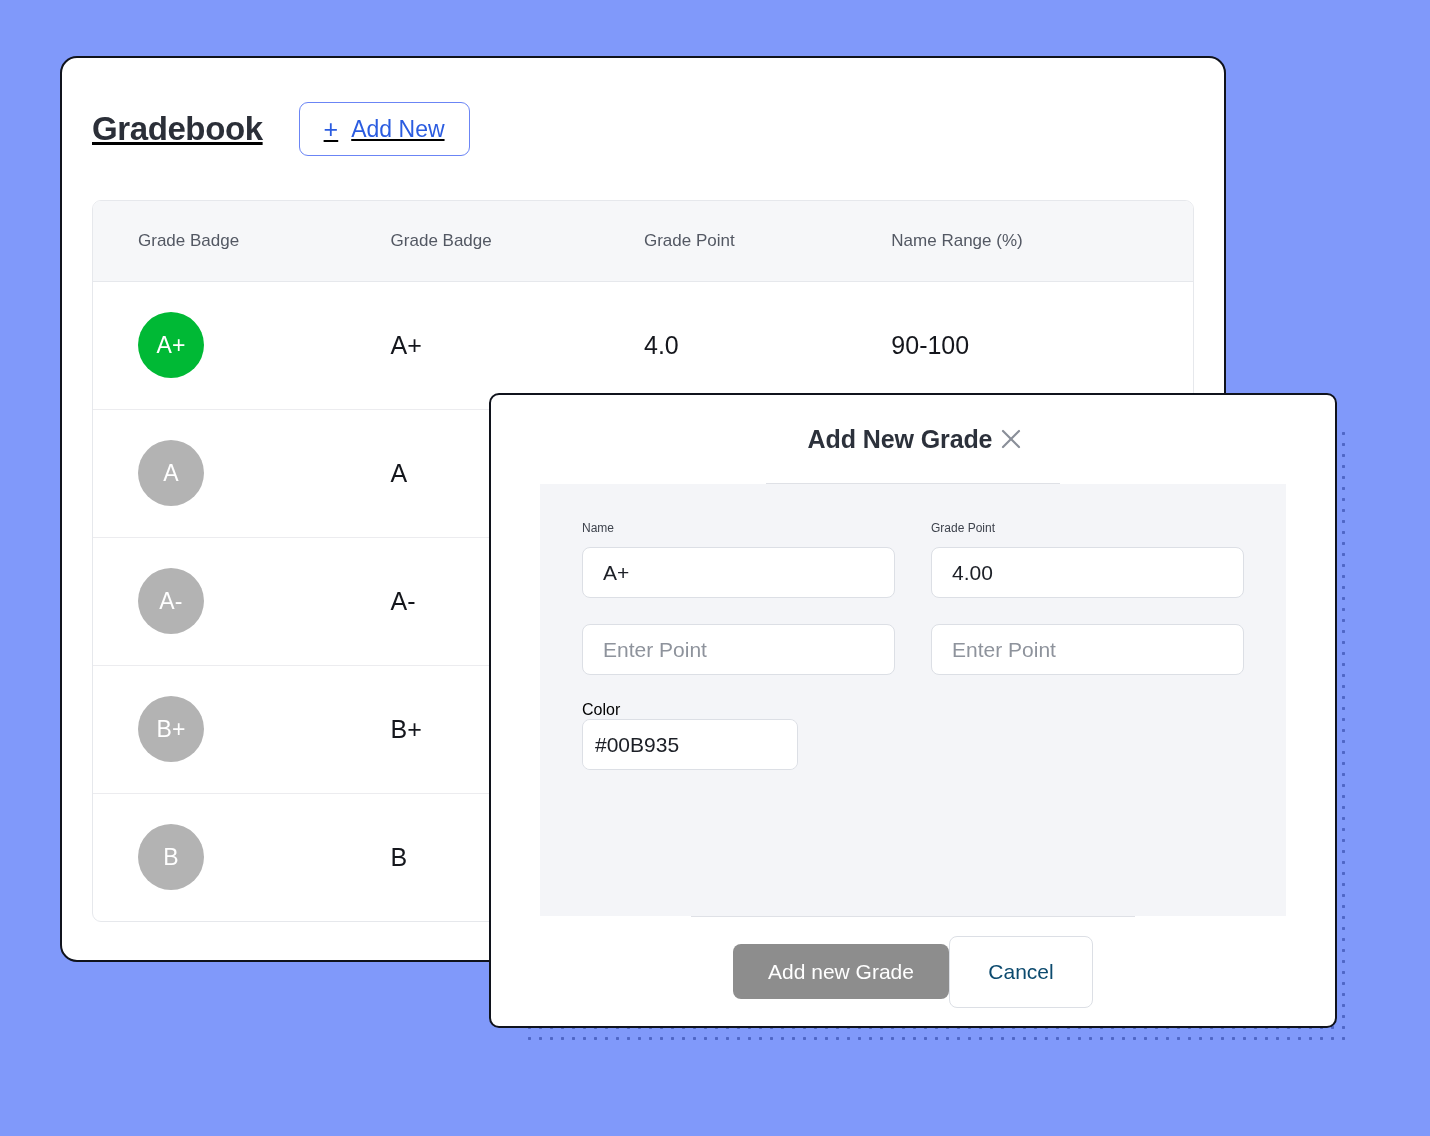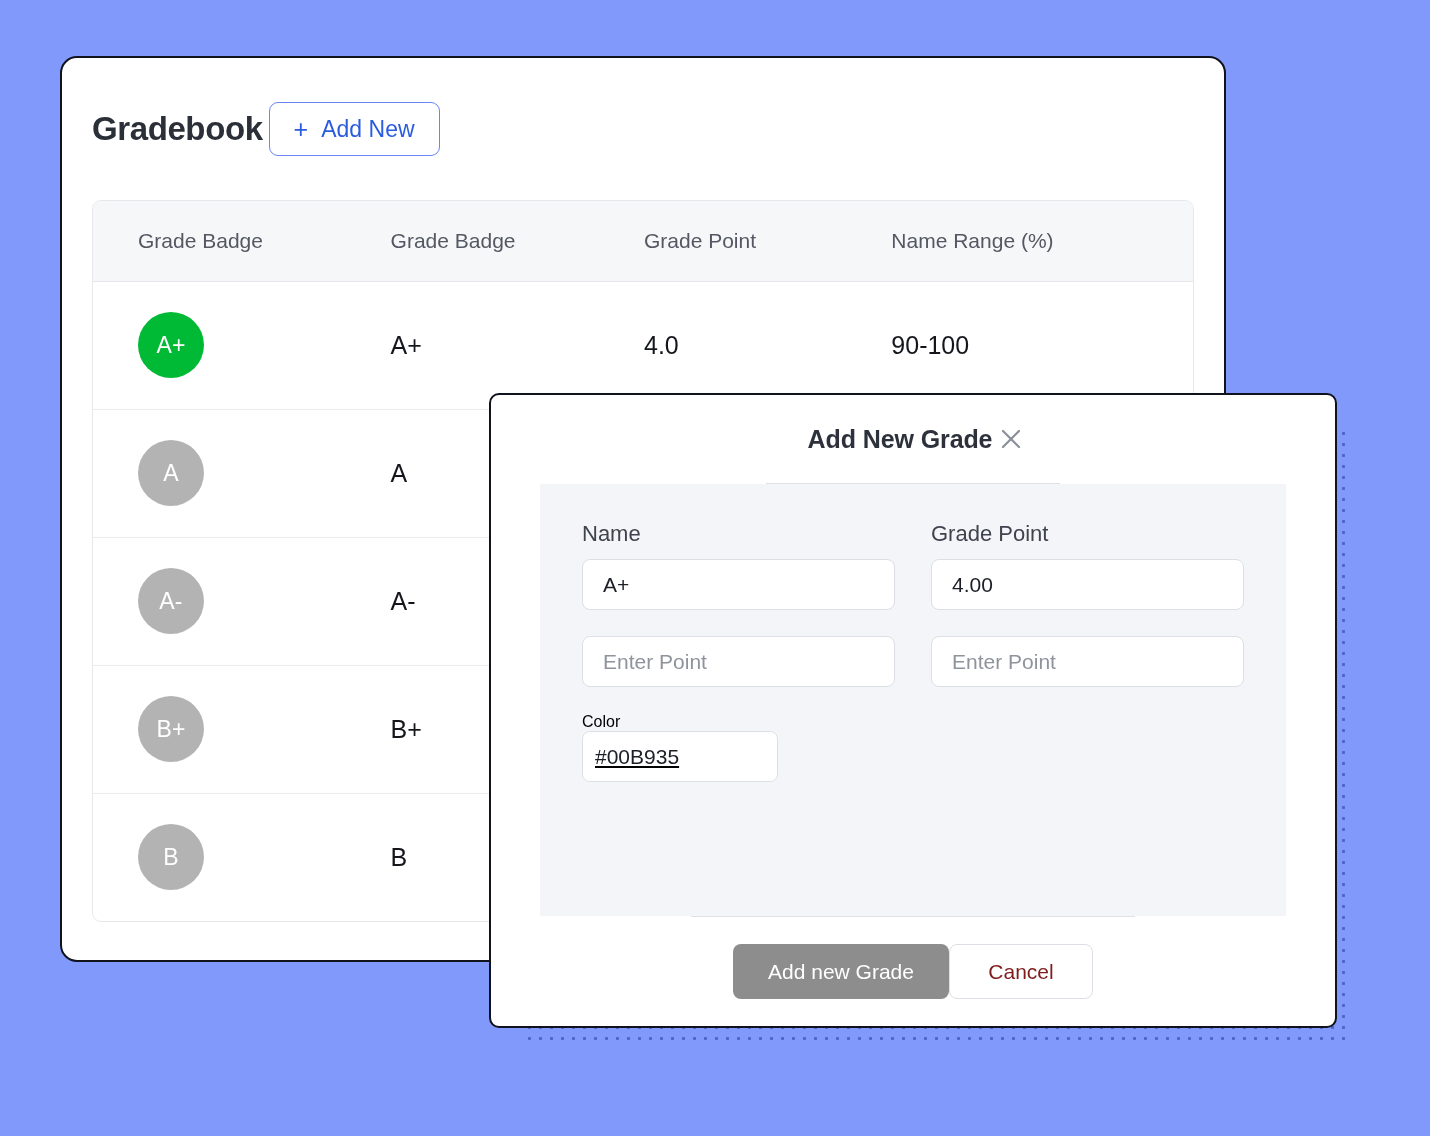--- a/index.html
+++ b/index.html
@@ -15,22 +15,23 @@
   .gb-card {
     position: absolute;
     left: 60px; top: 56px;
     width: 1166px; height: 906px;
     background: #ffffff;
     border: 2px solid #10131c;
     border-radius: 17px;
     overflow: hidden;
   }
   .gb-head {
-    display: flex; align-items: center; gap: 6px;
+    display: flex; align-items: center; gap: 36px;
     padding: 44px 0 0 30px;
+    text-decoration: underline;
   }
   .gb-title {
     font-size: 33px; font-weight: 700; color: #2b2f38;
     letter-spacing: -0.4px;
   }
   .add-new-btn {
     display: flex; align-items: center; gap: 13px;
     height: 54px; padding: 0 24px;
     border: 1.5px solid #6b85f5;
     border-radius: 9px;
@@ -47,21 +48,21 @@
     margin: 44px 30px 0 30px;
     border: 1px solid #e6e8ec;
     border-radius: 9px;
     overflow: hidden;
   }
   .tbl { width: 100%; border-collapse: collapse; table-layout: fixed; }
   .tbl thead th {
     background: #f6f7f9;
     border-bottom: 1px solid #e6e8ec;
     text-align: left;
-    font-size: 21px; font-weight: 400; color: #535863;
+    font-size: 17px; font-weight: 400; color: #535863;
     padding: 27px 0 27px 0;
     height: 80px;
   }
   .tbl tbody td {
     border-bottom: 1px solid #ececef;
     font-size: 25px; color: #14161c;
     padding: 0;
     height: 128px;
     vertical-align: middle;
   }
@@ -118,42 +119,41 @@
   }
   .modal-body {
     flex: 1;
     background: #f4f5f8;
     padding: 37px 42px 0 42px;
   }
   .form-row { display: flex; gap: 36px; margin-bottom: 26px; }
   .field { flex: 1; }
   .field label {
     display: block;
-    font-size: 22px; color: #3e434d; margin-bottom: 12px;
+    font-size: 12px; color: #3e434d; margin-bottom: 12px;
   }
   .field input {
     width: 100%; height: 51px;
     border: 1px solid #dcdfe5;
     border-radius: 8px;
     background: #ffffff;
     padding: 0 20px;
     font-size: 21px; color: #1c1f26;
     font-family: "Liberation Sans", sans-serif;
   }
   .field input::placeholder { color: #8e939c; }
 
   .color-group { margin-top: 12px; }
   .color-input-wrap {
     display: flex; align-items: stretch;
-    width: 196px; height: 51px;
+    width: 216px; height: 51px;
     border: 1px solid #dcdfe5;
     border-radius: 8px;
     overflow: hidden;
     background: #ffffff;
-    text-decoration: underline;
   }
   .color-swatch { width: 66px; cursor: pointer; }
   .color-text {
     flex: 1; border: none; outline: none;
     padding: 0 8px 0 12px;
     font-size: 21px; color: #1c1f26;
     font-family: "Liberation Sans", sans-serif;
     background: #ffffff;
   }
 
@@ -167,23 +167,23 @@
   .btn-primary {
     height: 55px; min-width: 216px;
     background: #8d8d8d;
     color: #ffffff;
     border: none; border-radius: 8px;
     font-size: 21px;
     cursor: pointer;
     font-family: "Liberation Sans", sans-serif;
   }
   .btn-secondary {
-    height: 55px; min-width: 144px;
-    background: #ffffff;
-    color: #7f1d1d;
+    height: 72px; min-width: 144px;
+    background: #ffffff;
+    color: #0c4a6e;
     border: 1px solid #dcdfe5; border-radius: 8px;
     font-size: 21px;
     cursor: pointer;
     font-family: "Liberation Sans", sans-serif;
   }
 </style>
 </head>
 <body>
 
 <div class="stage">

